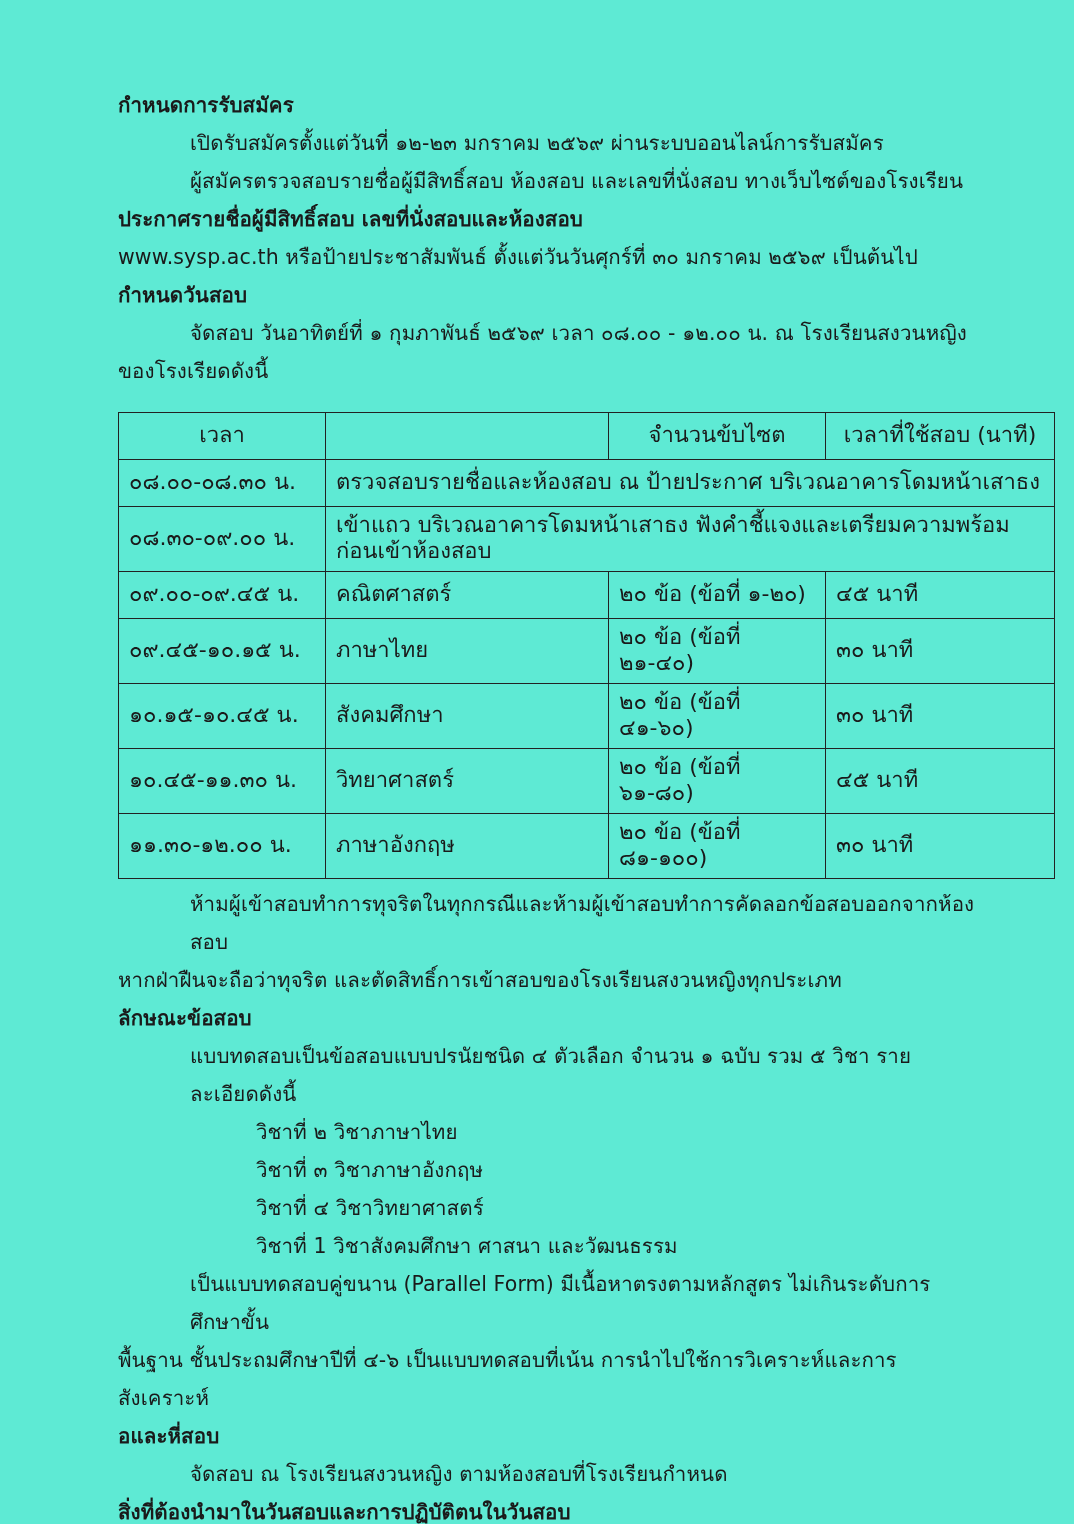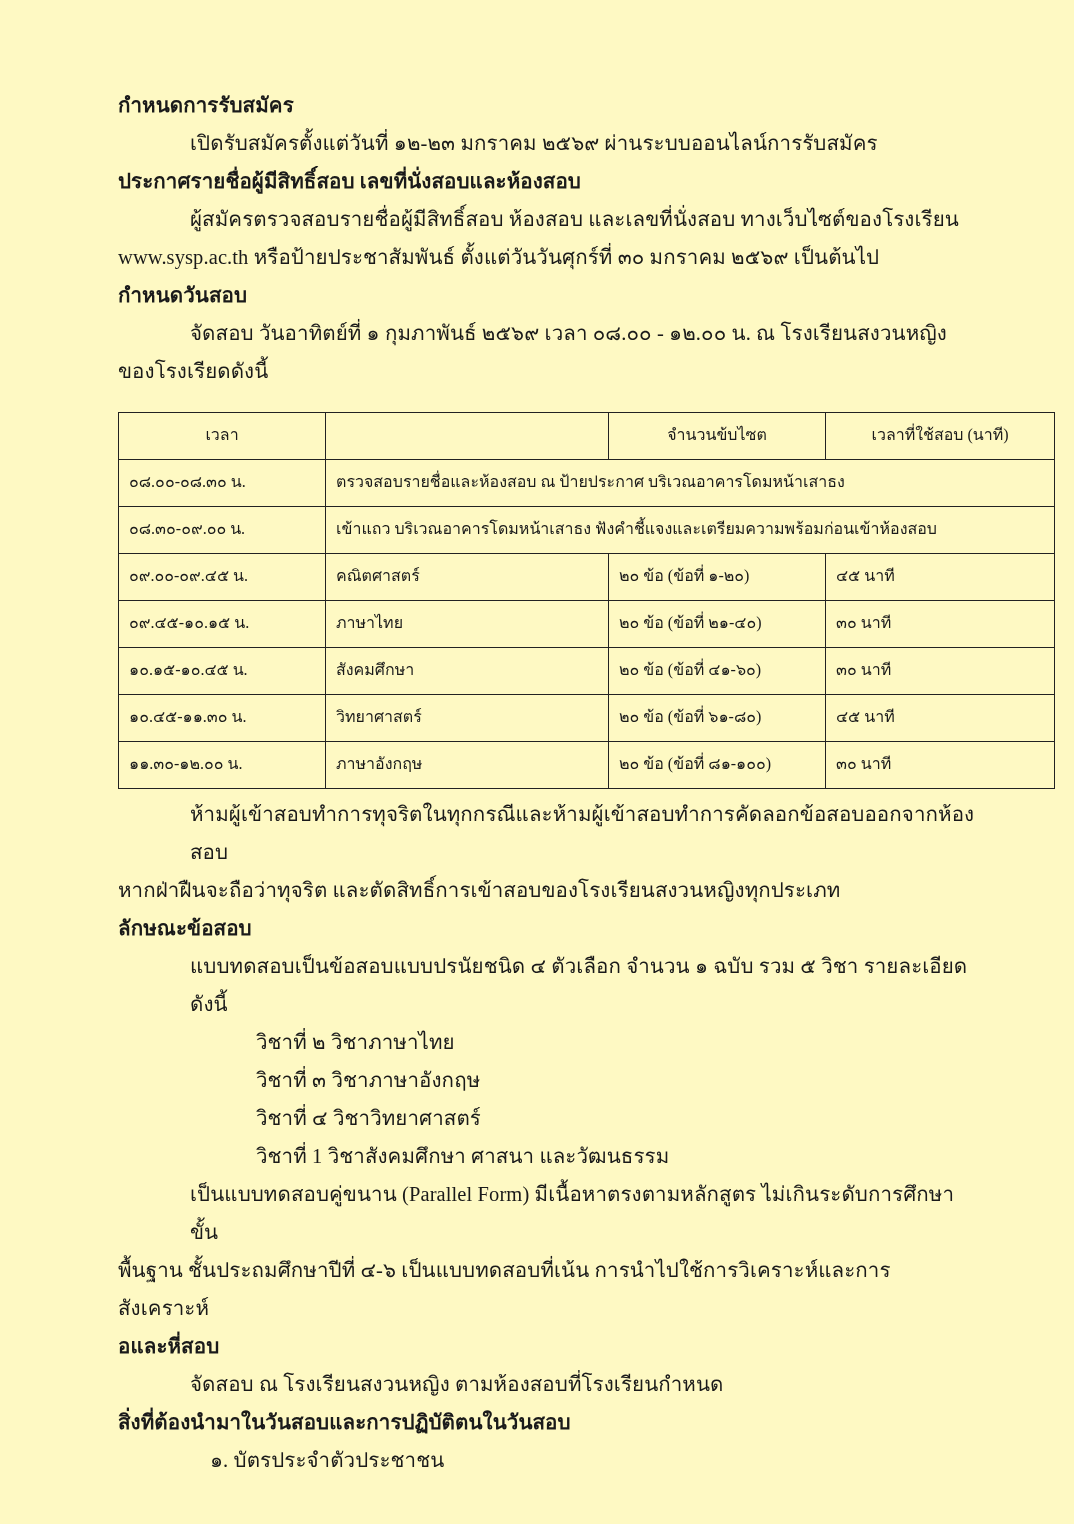--- a/index.html
+++ b/index.html
@@ -9,23 +9,22 @@
   }
   body {
     font-family: "DejaVu Sans", "Liberation Sans", sans-serif;
     color: #1a1a1a;
   }
   .page {
     position: relative;
     width: 1074px;
     height: 1524px;
     margin: 0 auto;
-    background: #fef9c3;
+    background: #5eead4;
     overflow: hidden;
-    font-family: Liberation Serif, serif;
   }
   .content {
     position: absolute;
     left: 118px;
     top: 86px;
     width: 860px;
   }
   .line {
     font-size: 20.5px;
     line-height: 38px;
@@ -48,21 +47,21 @@
   table.exam-table {
     border-collapse: collapse;
     width: 852px;
     margin-top: 22px;
     margin-bottom: 6px;
     table-layout: fixed;
   }
   table.exam-table td, table.exam-table th {
     border: 1.6px solid #222;
     padding: 5px 10px 7px 10px;
-    font-size: 16px;
+    font-size: 22px;
     line-height: 26px;
     font-weight: 400;
     text-align: left;
     vertical-align: middle;
     height: 34px;
   }
   table.exam-table th {
     text-align: center;
     font-weight: 400;
   }
@@ -74,22 +73,22 @@
   .tbl-head-empty { }
 </style>
 </head>
 <body>
 
 <div class="page">
   <div class="content">
 
     <div class="line bold">กำหนดการรับสมัคร</div>
     <div class="line indent1">เปิดรับสมัครตั้งแต่วันที่ ๑๒-๒๓ มกราคม ๒๕๖๙ ผ่านระบบออนไลน์การรับสมัคร</div>
+    <div class="line indent1">ผู้สมัครตรวจสอบรายชื่อผู้มีสิทธิ์สอบ ห้องสอบ และเลขที่นั่งสอบ ทางเว็บไซต์ของโรงเรียน</div>
     <div class="line bold">ประกาศรายชื่อผู้มีสิทธิ์สอบ เลขที่นั่งสอบและห้องสอบ</div>
-    <div class="line indent1">ผู้สมัครตรวจสอบรายชื่อผู้มีสิทธิ์สอบ ห้องสอบ และเลขที่นั่งสอบ ทางเว็บไซต์ของโรงเรียน</div>
     <div class="line">www.sysp.ac.th หรือป้ายประชาสัมพันธ์ ตั้งแต่วันวันศุกร์ที่ ๓๐ มกราคม ๒๕๖๙ เป็นต้นไป</div>
     <div class="line bold">กำหนดวันสอบ</div>
     <div class="line indent1">จัดสอบ วันอาทิตย์ที่ ๑ กุมภาพันธ์ ๒๕๖๙ เวลา ๐๘.๐๐ - ๑๒.๐๐ น. ณ โรงเรียนสงวนหญิง</div>
     <div class="line">ของโรงเรียดดังนี้</div>
 
     <table class="exam-table">
       <thead>
         <tr>
           <th class="col-time cell-center">เวลา</th>
           <th class="col-subject tbl-head-empty"></th>

